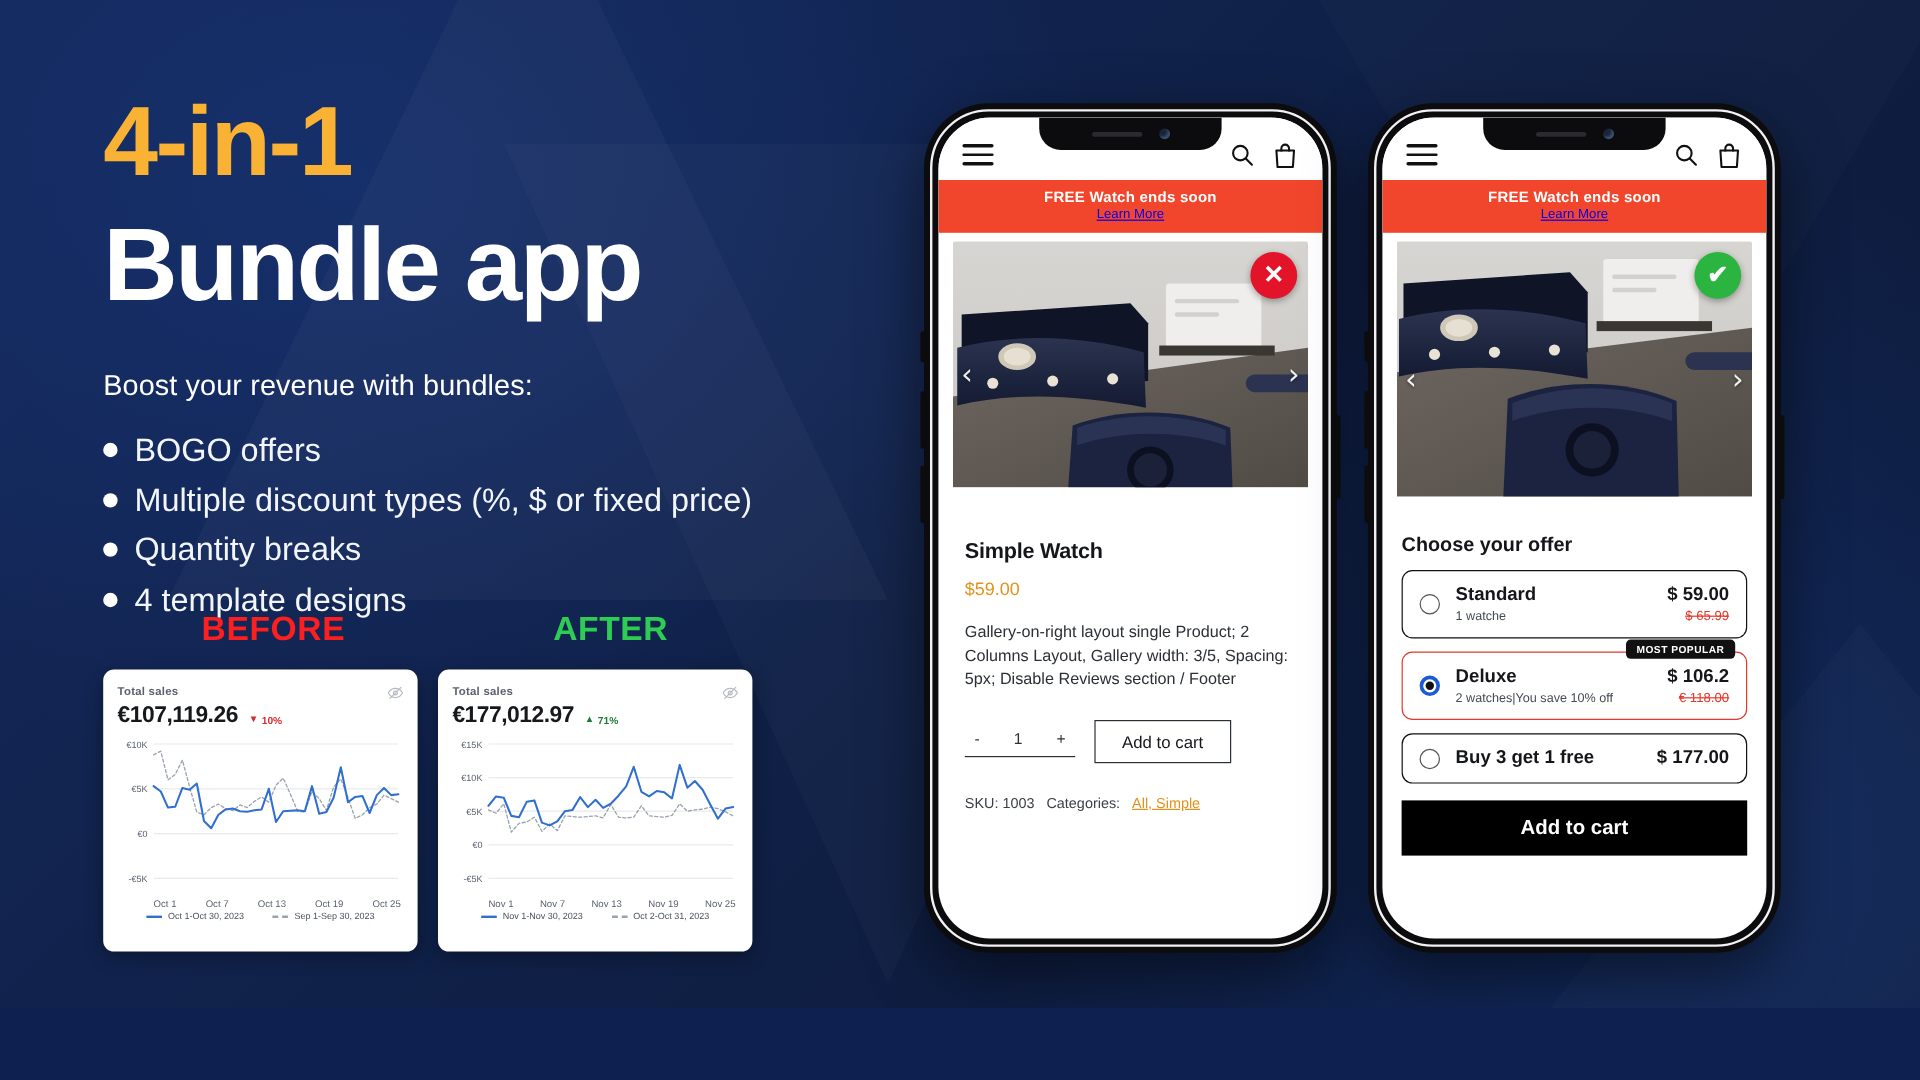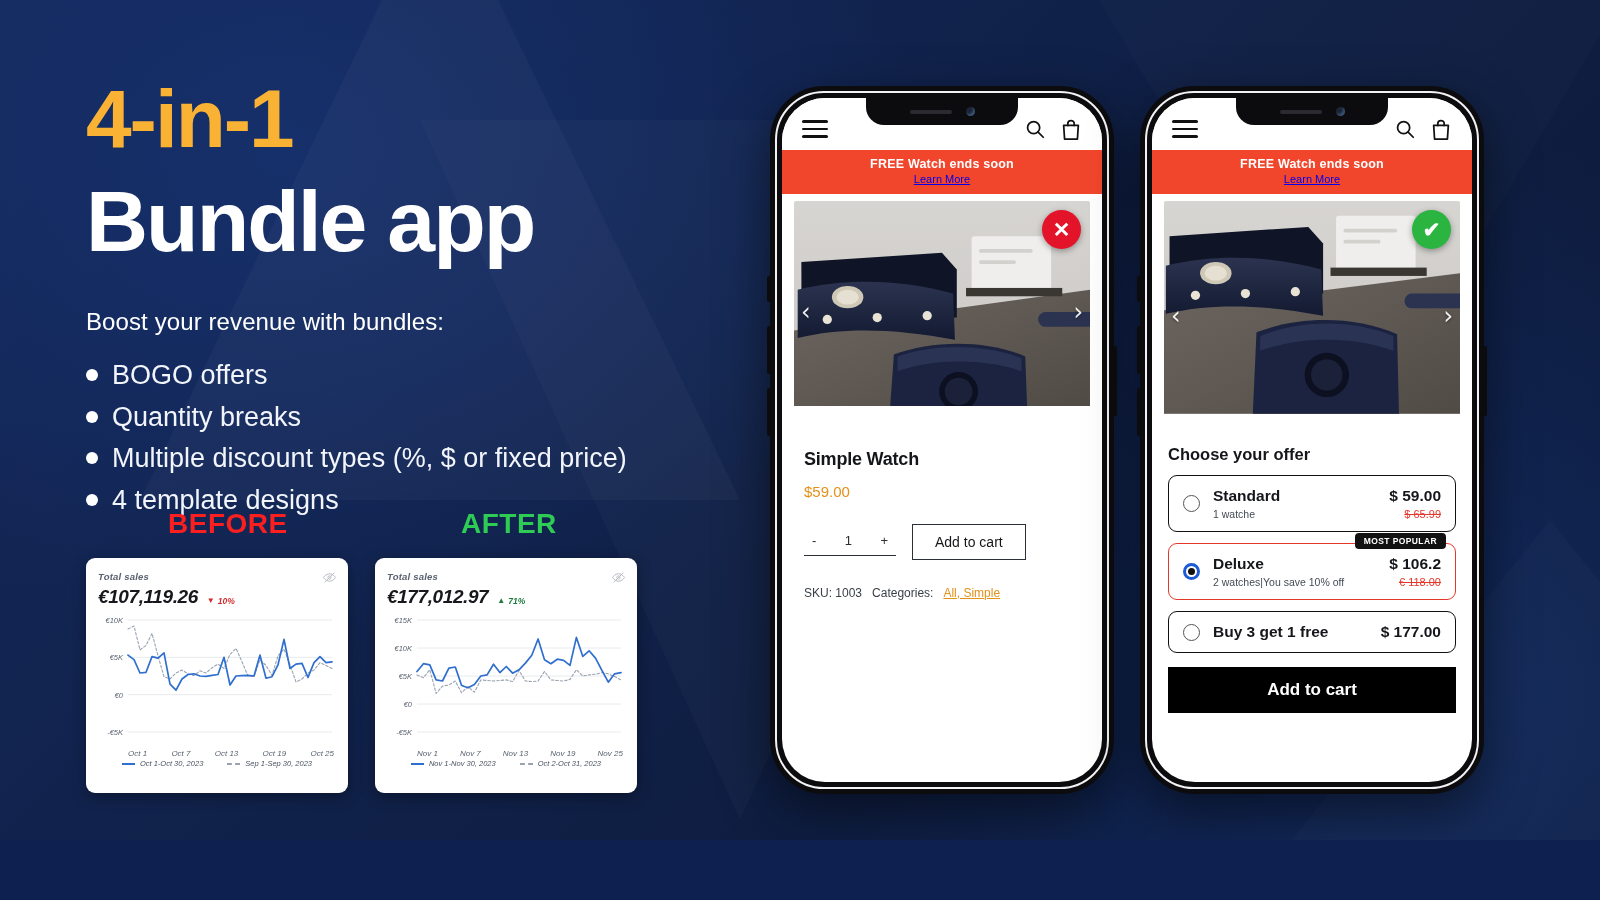--- a/index.html
+++ b/index.html
@@ -70,21 +70,21 @@
   }
 
   
   .ba-row { position: absolute; left: 86px; top: 508px; width: 700px; }
   .ba-labels { position: relative; height: 44px; }
   .ba-label {
     position: absolute; font-size: 28px; font-weight: 800; letter-spacing: 0.5px;
   }
   .ba-before { left: 82px; color: #fb1f1f; }
   .ba-after { left: 375px; color: #2fcc55; }
-  .cards { display: flex; gap: 27px; margin-top: 6px; font-style: italic; }
+  .cards { display: flex; gap: 17px; margin-top: 6px; }
   .chart-card {
     width: 262px; height: 235px; background: #ffffff; border-radius: 9px;
     padding: 13px 12px 8px 12px; position: relative;
     box-shadow: 0 4px 14px rgba(0,0,0,0.35);
     filter: blur(0.25px);
   }
   .cc-top { display: flex; justify-content: space-between; align-items: flex-start; }
   .cc-title { font-size: 9.5px; color: #5a6270; font-weight: 600; letter-spacing: .2px;}
   .cc-eye { width: 13px; height: 13px; opacity: .55; }
   .cc-total { display: flex; align-items: baseline; gap: 9px; margin-top: 2px; }
@@ -218,25 +218,25 @@
     <div class="headline-1">4-in-1</div>
     <div class="headline-2">Bundle app</div>
     <div class="subhead">Boost your revenue with bundles:</div>
     <ul class="bullets">
       <li>
         <span class="dot"></span>
         <span>BOGO offers</span>
       </li>
       <li>
         <span class="dot"></span>
-        <span>Quantity breaks</span>
+        <span>Multiple discount types (%, $ or fixed price)</span>
       </li>
       <li>
         <span class="dot"></span>
-        <span>Multiple discount types (%, $ or fixed price)</span>
+        <span>Quantity breaks</span>
       </li>
       <li>
         <span class="dot"></span>
         <span>4 template designs</span>
       </li>
     </ul>
   </div>
 
   <div class="ba-row">
     <div class="ba-labels">
@@ -418,20 +418,21 @@
           <circle cx="178" cy="206" r="15" fill="#1a2139"></circle>
         </svg>
         <div class="badge-circle badge-x">✕</div>
         <div class="arrow l">‹</div>
         <div class="arrow r">›</div>
       </div>
 
       <div class="prod">
         <div class="prod-title">Simple Watch</div>
         <div class="prod-price">$59.00</div>
+        <div class="prod-desc">Gallery-on-right layout single Product;  2 Columns Layout, Gallery width: 3/5, Spacing: 5px; Disable Reviews section / Footer</div>
         <div class="buy-row">
           <div class="qty">
             <span>-</span>
             <span>1</span>
             <span>+</span>
           </div>
           <button class="add-btn">Add to cart</button>
         </div>
         <div class="meta">
           <span>SKU: 1003</span>

